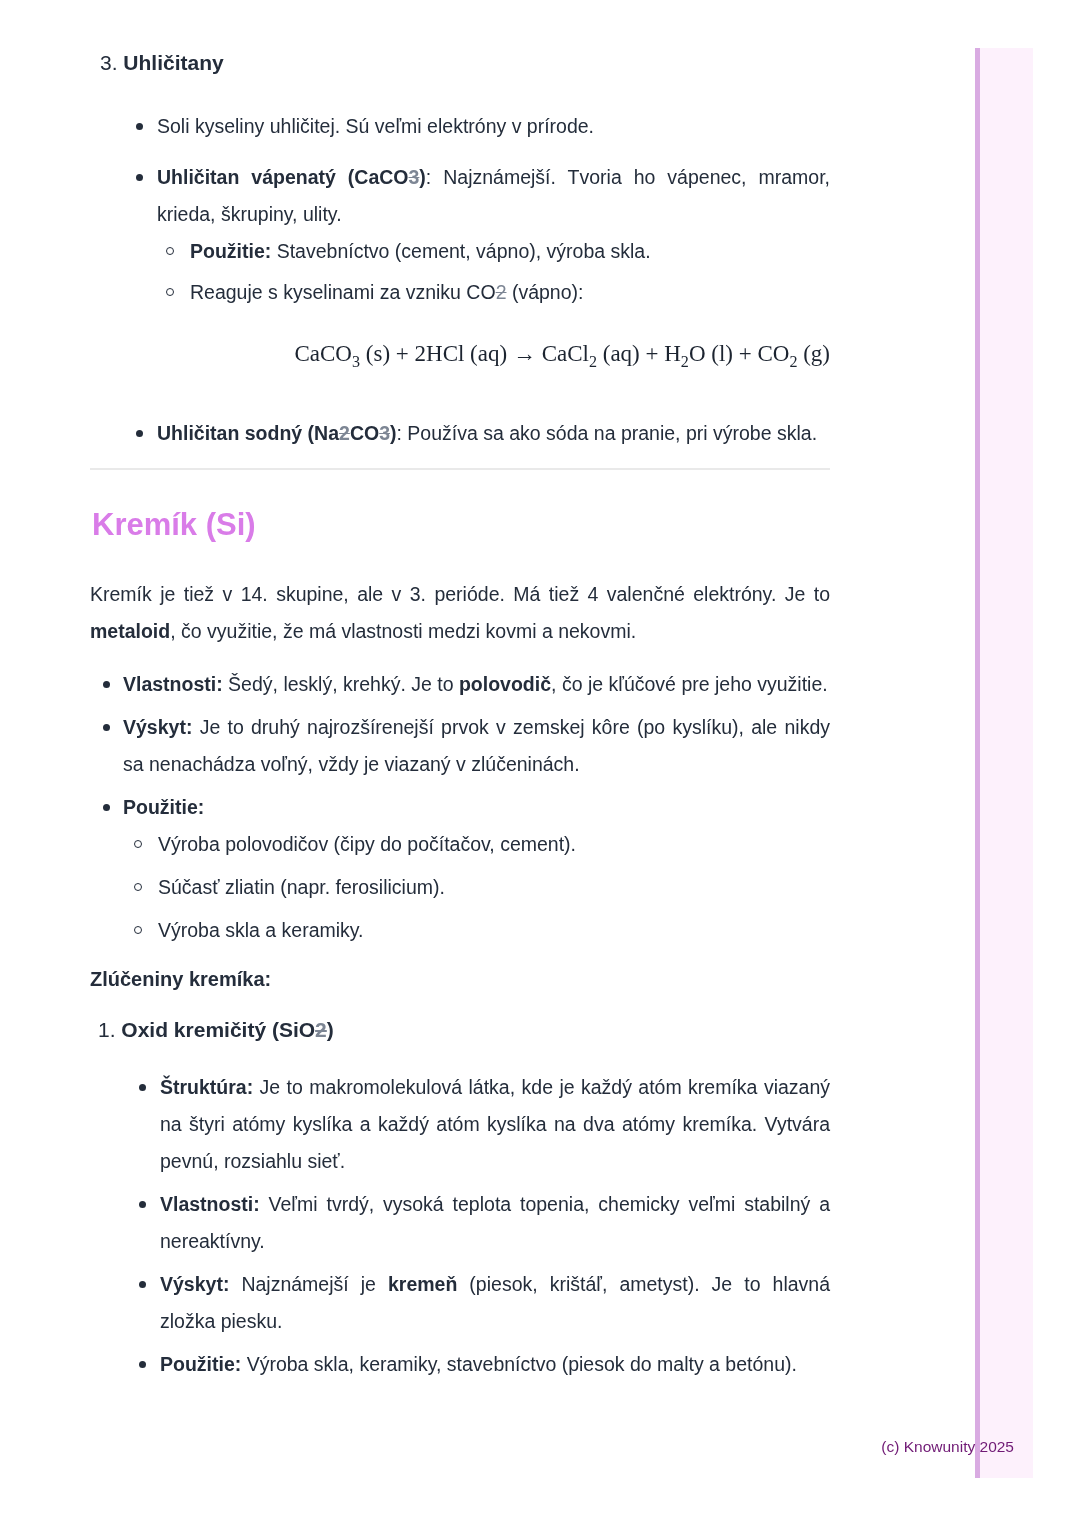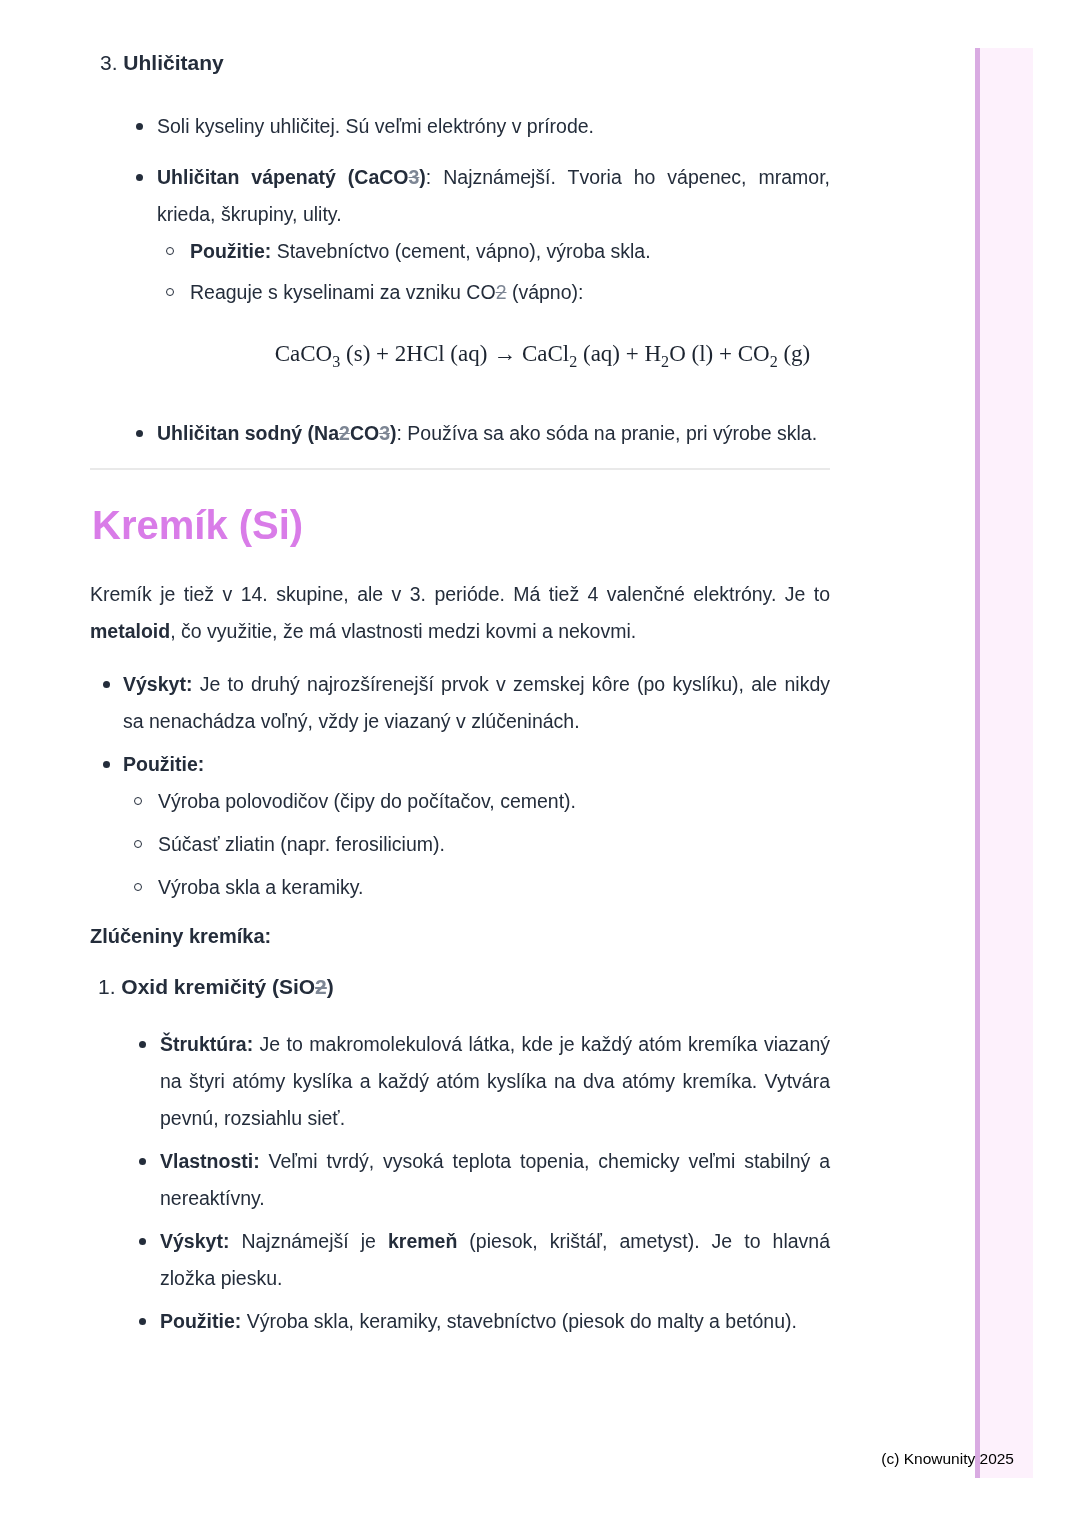--- a/index.html
+++ b/index.html
@@ -67,30 +67,30 @@
   .l1-carb > .li { padding-left: 67px; margin-bottom: 14px; }
   .l1-carb > .li > .dot { left: 46px; }
   .l2-carb > .li { padding-left: 33px; margin-bottom: 4px; }
   .l2-carb > .li > .ring { left: 9px; }
   .equation {
     font-family: "Liberation Serif", "DejaVu Serif", serif;
     font-size: 23px;
     line-height: 34px;
     margin: 26px 0 36px 98px;
     color: #1c2430;
-    text-align: center;
+    text-align: right;
   }
   .equation sub { font-size: 0.7em; }
   .divider {
     border: none;
     border-top: 2px solid #e9e9e9;
     margin: 16px 0 0 0;
   }
   .pink-title {
-    font-size: 40px;
+    font-size: 31px;
     line-height: 44px;
     font-weight: 700;
     color: #d97ce8;
     margin: 33px 0 0 2px;
   }
   .intro {
     font-size: 19.5px;
     line-height: 37px;
     text-align: justify;
     margin: 29px 0 0 0;
@@ -108,23 +108,22 @@
     margin: 12px 0 0 0;
   }
   
   .l1-ox > .li { padding-left: 70px; margin-bottom: 6px; }
   .l1-ox > .li > .dot { left: 49px; }
   .watermark {
     position: absolute;
     right: 66px;
     top: 1438px;
     font-size: 15.5px;
-    color: #000000;
+    color: #701a75;
     z-index: 2;
-    margin-top: 12px;
   }
 </style>
 </head>
 <body>
 
 <div class="accent-bar"></div>
 
 <div class="content">
 
   <div class="h-num"><span>3. </span><span class="b">Uhličitany</span></div>
@@ -157,20 +156,24 @@
 
   <hr class="divider">
 
   <h1 class="pink-title">Kremík (Si)</h1>
 
   <p class="intro"><span>Kremík je tiež v 14. skupine, ale v 3. perióde. Má tiež 4 valenčné elektróny. Je to </span><span class="b">metaloid</span><span>, čo využitie, že má vlastnosti medzi kovmi a nekovmi.</span></p>
 
   <ul class="l1-si">
     <li class="li">
       <span class="dot"></span>
+      <span><span class="b">Vlastnosti:</span><span> Šedý, lesklý, krehký. Je to </span><span class="b">polovodič</span><span>, čo je kľúčové pre jeho využitie.</span></span>
+    </li>
+    <li class="li">
+      <span class="dot"></span>
       <span><span class="b">Výskyt:</span><span> Je to druhý najrozšírenejší prvok v zemskej kôre (po kyslíku), ale nikdy sa nenachádza voľný, vždy je viazaný v zlúčeninách.</span></span>
     </li>
     <li class="li">
       <span class="dot"></span>
       <span><span class="b">Použitie:</span></span>
       <ul class="l2-si">
         <li class="li">
           <span class="ring"></span>
           <span>Výroba polovodičov (čipy do počítačov, cement).</span>
         </li>

